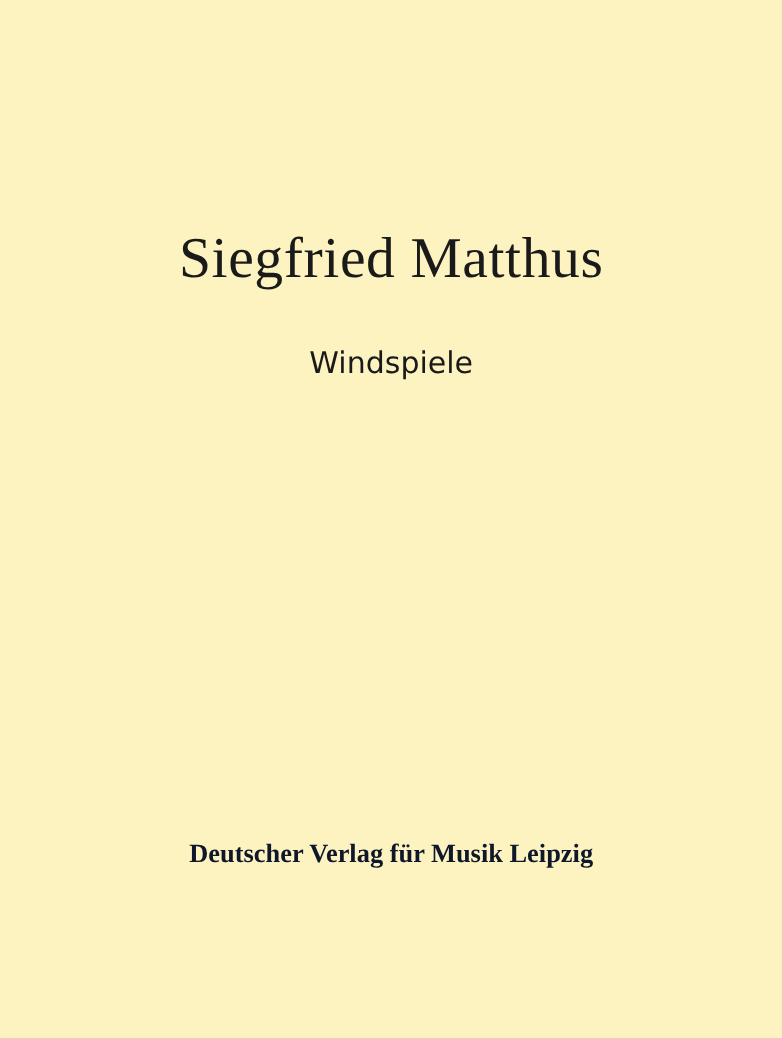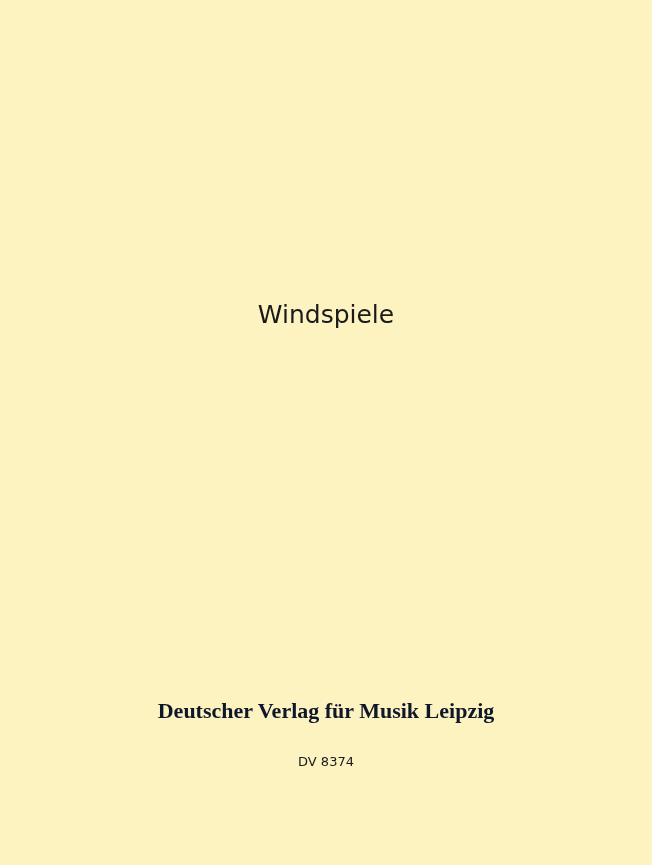--- a/index.html
+++ b/index.html
@@ -37,21 +37,20 @@
     position: absolute;
     top: 289px;
     left: 0;
     width: 652px;
     text-align: center;
     font-family: "DejaVu Sans", sans-serif;
     font-size: 25px;
     font-weight: 400;
     color: #1a1a1a;
     line-height: 1.1;
-    margin-top: 12px;
   }
   .publisher {
     position: absolute;
     top: 699px;
     left: 0;
     width: 652px;
     text-align: center;
     font-family: "Liberation Serif", serif;
     font-size: 22px;
     font-weight: 700;
@@ -69,20 +68,20 @@
     font-weight: 400;
     color: #1a1a1a;
     line-height: 1.1;
   }
 </style>
 </head>
 <body>
 
 <div class="page">
 
+  <div class="composer">Siegfried Matthus</div>
 
   <div class="work-title">Windspiele</div>
 
   <div class="publisher">Deutscher Verlag für Musik Leipzig</div>
 
-  <div class="plate-number">DV 8374</div>
 
 </div>
 
 </body></html>

